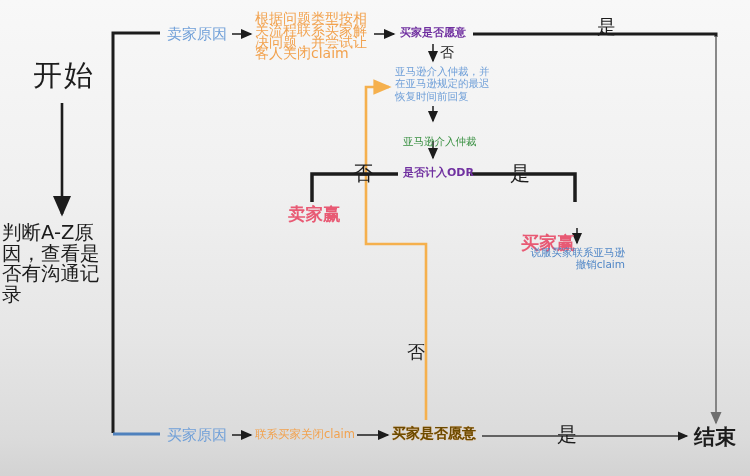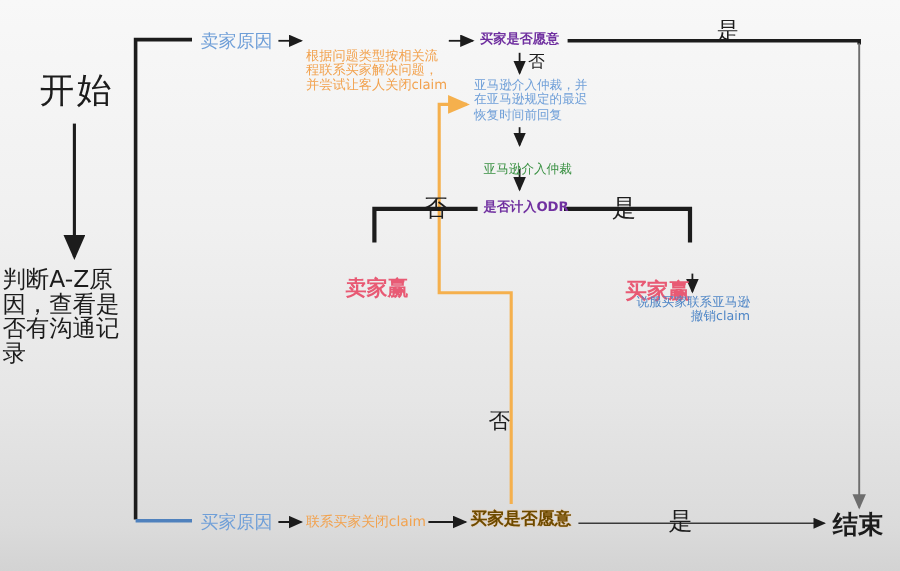--- a/index.html
+++ b/index.html
@@ -15,29 +15,29 @@
   .orange{color:#f2a24e;}
   .purple{color:#7030a0;}
   .green{color:#3a9143;margin-top:12px;}
   .pink{color:#e85a74;}
   .mblue{color:#4f86c6;text-align:right;}
   .dgold{color:#6b4a00;text-shadow:0 0 1px rgba(242,162,78,.85);}
 
   .n-start{left:33px;top:60px;font-size:29px;letter-spacing:2px;}
   .n-judge{left:2px;top:223px;width:104px;font-size:19.5px;line-height:20.5px;}
   .n-seller-reason{left:167px;top:26px;font-size:15px;}
-  .n-seller-process{left:255px;top:13px;width:118px;font-size:11px;line-height:11.8px;margin-top:28px;}
+  .n-seller-process{left:255px;top:13px;width:118px;font-size:14px;line-height:11.8px;}
   .n-buyer-willing-top{left:400px;top:27px;font-size:11px;font-weight:600;}
   .l-top-no{left:440px;top:45px;font-size:14px;}
   .n-continue{left:395px;top:65px;width:96px;font-size:10.5px;line-height:12.3px;}
   .n-arbitration{left:403px;top:124px;font-size:10.5px;}
   .n-odr{left:403px;top:167px;font-size:11px;font-weight:600;}
   .l-odr-no{left:353px;top:162px;font-size:20px;}
   .l-odr-yes{left:510px;top:162px;font-size:20px;}
-  .n-seller-win{left:288px;top:205px;font-size:17.5px;font-weight:600;margin-top:27px;}
+  .n-seller-win{left:288px;top:205px;font-size:17.5px;font-weight:600;}
   .n-buyer-win{left:521px;top:205px;font-size:18px;font-weight:600;margin-top:28px;}
   .n-persuade{left:527px;top:246px;width:98px;font-size:10.5px;line-height:12.3px;}
   .l-loop-no{left:407px;top:342px;font-size:18px;}
   .n-buyer-reason{left:167px;top:427px;font-size:15px;}
   .n-contact-close{left:255px;top:428px;font-size:11.5px;}
   .n-buyer-willing-bottom{left:392px;top:426px;font-size:14px;font-weight:600;}
   .l-bottom-yes{left:557px;top:423px;font-size:20px;}
   .l-top-yes{left:597px;top:16px;font-size:19px;}
   .n-end{left:694px;top:426px;font-size:21px;font-weight:bold;}
 </style>

